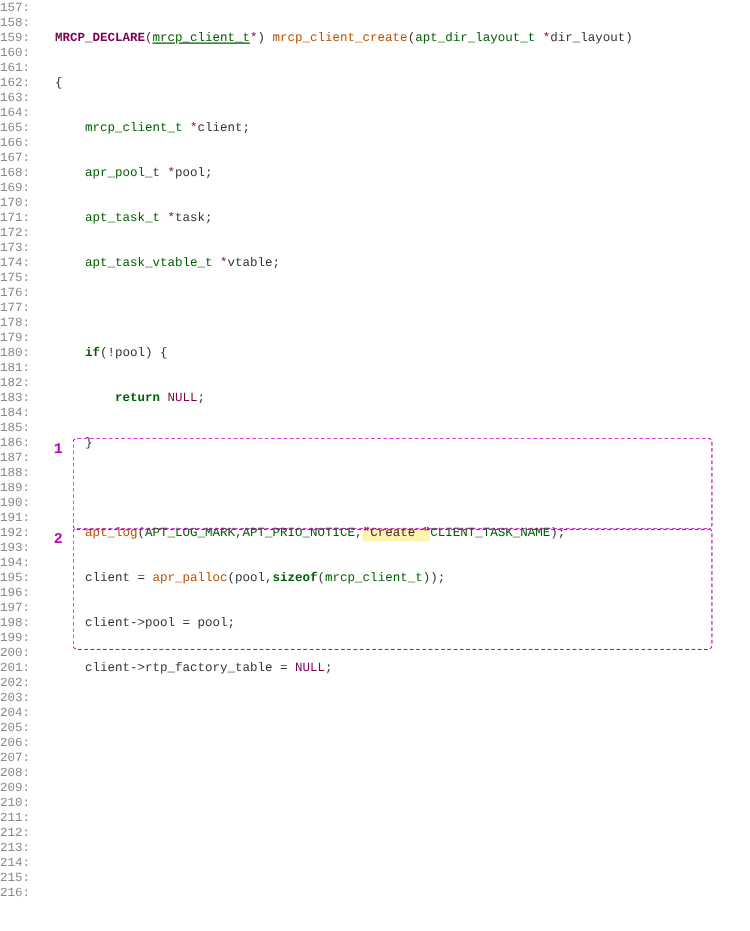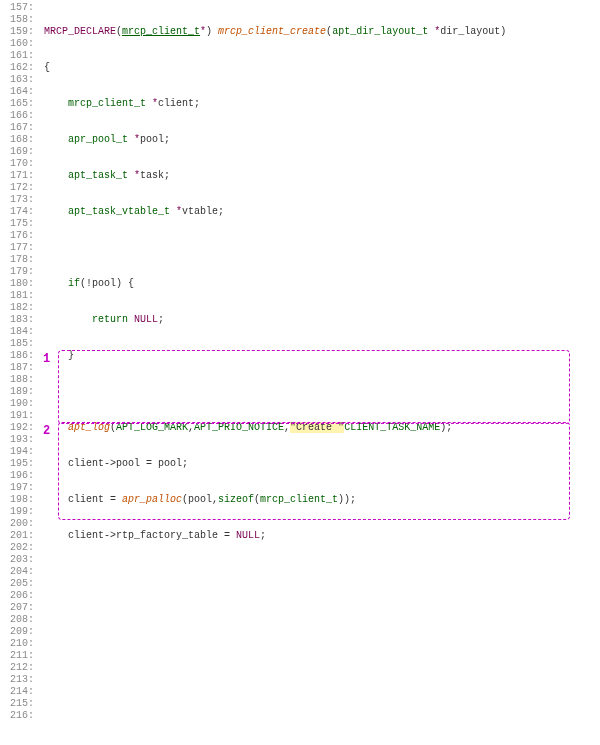--- a/index.html
+++ b/index.html
@@ -1,24 +1,24 @@
 <!DOCTYPE html>
 <html><head>
 <meta charset="utf-8">
 <style>
 html,body{margin:0;padding:0;background:#fff;font-family:Consolas,"Courier New",monospace;font-size:10px;line-height:12px;color:#333;width:600px}
 .code-area{position:relative;padding:2px 0 6px 0}
-.gutter{position:absolute;left:0;top:2px;width:34px;text-align:right;color:#8a8a8a;font-size:10px;line-height:12px}
+.gutter{position:absolute;left:0;top:2px;width:34px;text-align:left;color:#8a8a8a;font-size:10px;line-height:12px}
 .gutter div{height:12px}
 .lines{margin-left:44px;white-space:pre}
 .lines div{height:12px}
-.kw{color:#006000;font-weight:normal}
-.macro{color:#7b0052;font-weight:normal}
+.kw{color:#006000;font-weight:bold}
+.macro{color:#7b0052;font-weight:bold}
 .type{color:#006000}
-.func{color:#c05000;font-style:italic}
+.func{color:#c05000;}
 .ptr{color:#7b0052}
 .str{background:#fff3b0;color:#333}
 .null{color:#7b0052}
 .callout{position:absolute;border:1px dashed #c400c4;border-radius:4px;z-index:5;pointer-events:none}
 .callout-num{position:absolute;left:-16px;top:2px;color:#c400c4;font-weight:bold;font-size:12px}
 </style>
 </head>
 <body>
 
 <div class="code-area">
@@ -92,22 +92,22 @@
     <div>    <span class="type">mrcp_client_t </span><span class="ptr">*</span><span>client;</span></div>
     <div>    <span class="type">apr_pool_t </span><span class="ptr">*</span><span>pool;</span></div>
     <div>    <span class="type">apt_task_t </span><span class="ptr">*</span><span>task;</span></div>
     <div>    <span class="type">apt_task_vtable_t </span><span class="ptr">*</span><span>vtable;</span></div>
     <div> </div>
     <div>    <span class="kw">if</span><span>(!pool) {</span></div>
     <div>        <span class="kw">return </span><span class="null">NULL</span><span>;</span></div>
     <div>    <span>}</span></div>
     <div> </div>
     <div>    <span class="func">apt_log</span>(<span class="type">APT_LOG_MARK</span>,<span class="type">APT_PRIO_NOTICE</span>,<span class="str">"Create "</span><span class="type">CLIENT_TASK_NAME</span><span>);</span></div>
+    <div>    <span>client = </span><span class="func">apr_palloc</span><span>(pool,</span><span class="kw">sizeof</span>(<span class="type">mrcp_client_t</span><span>));</span></div>
     <div>    <span>client-&gt;pool = pool;</span></div>
-    <div>    <span>client = </span><span class="func">apr_palloc</span><span>(pool,</span><span class="kw">sizeof</span>(<span class="type">mrcp_client_t</span><span>));</span></div>
     <div>    <span>client-&gt;rtp_factory_table = </span><span class="null">NULL</span><span>;</span></div>
     
     
     
     
     
     
     
     
     

